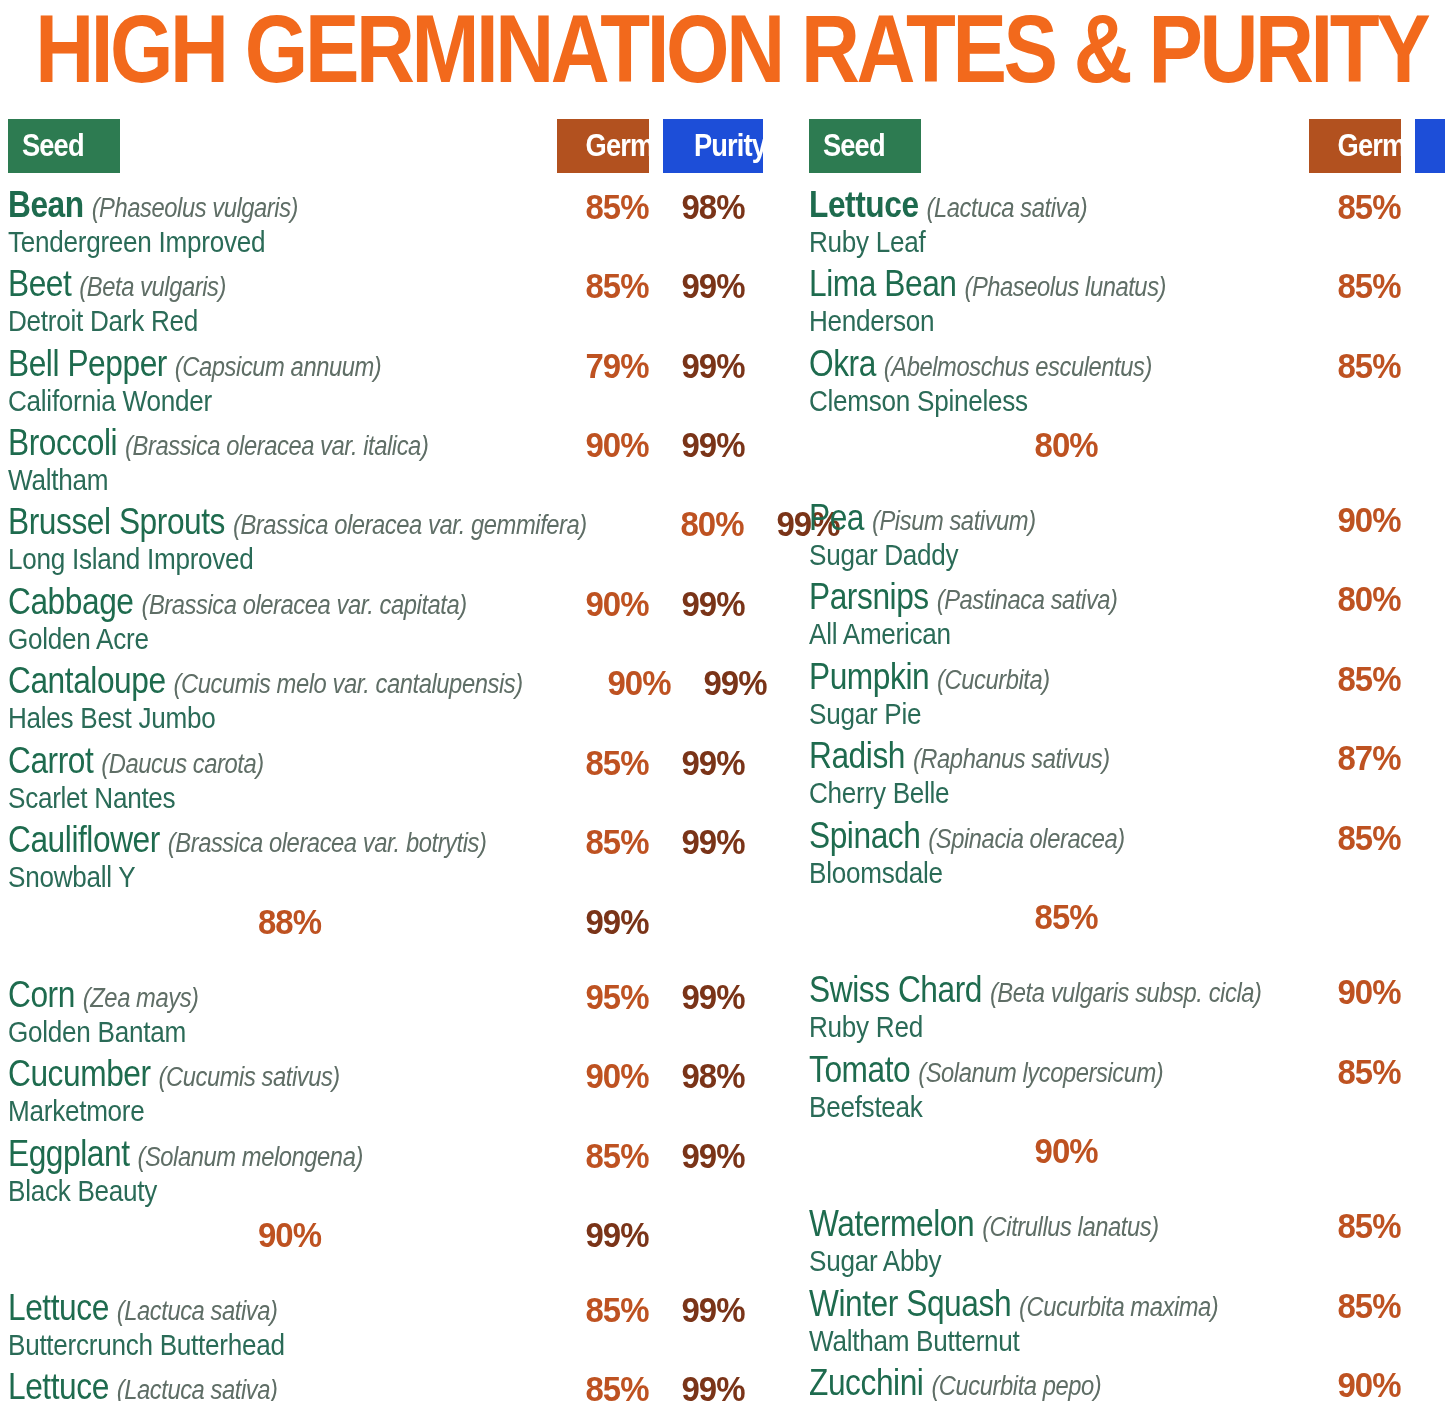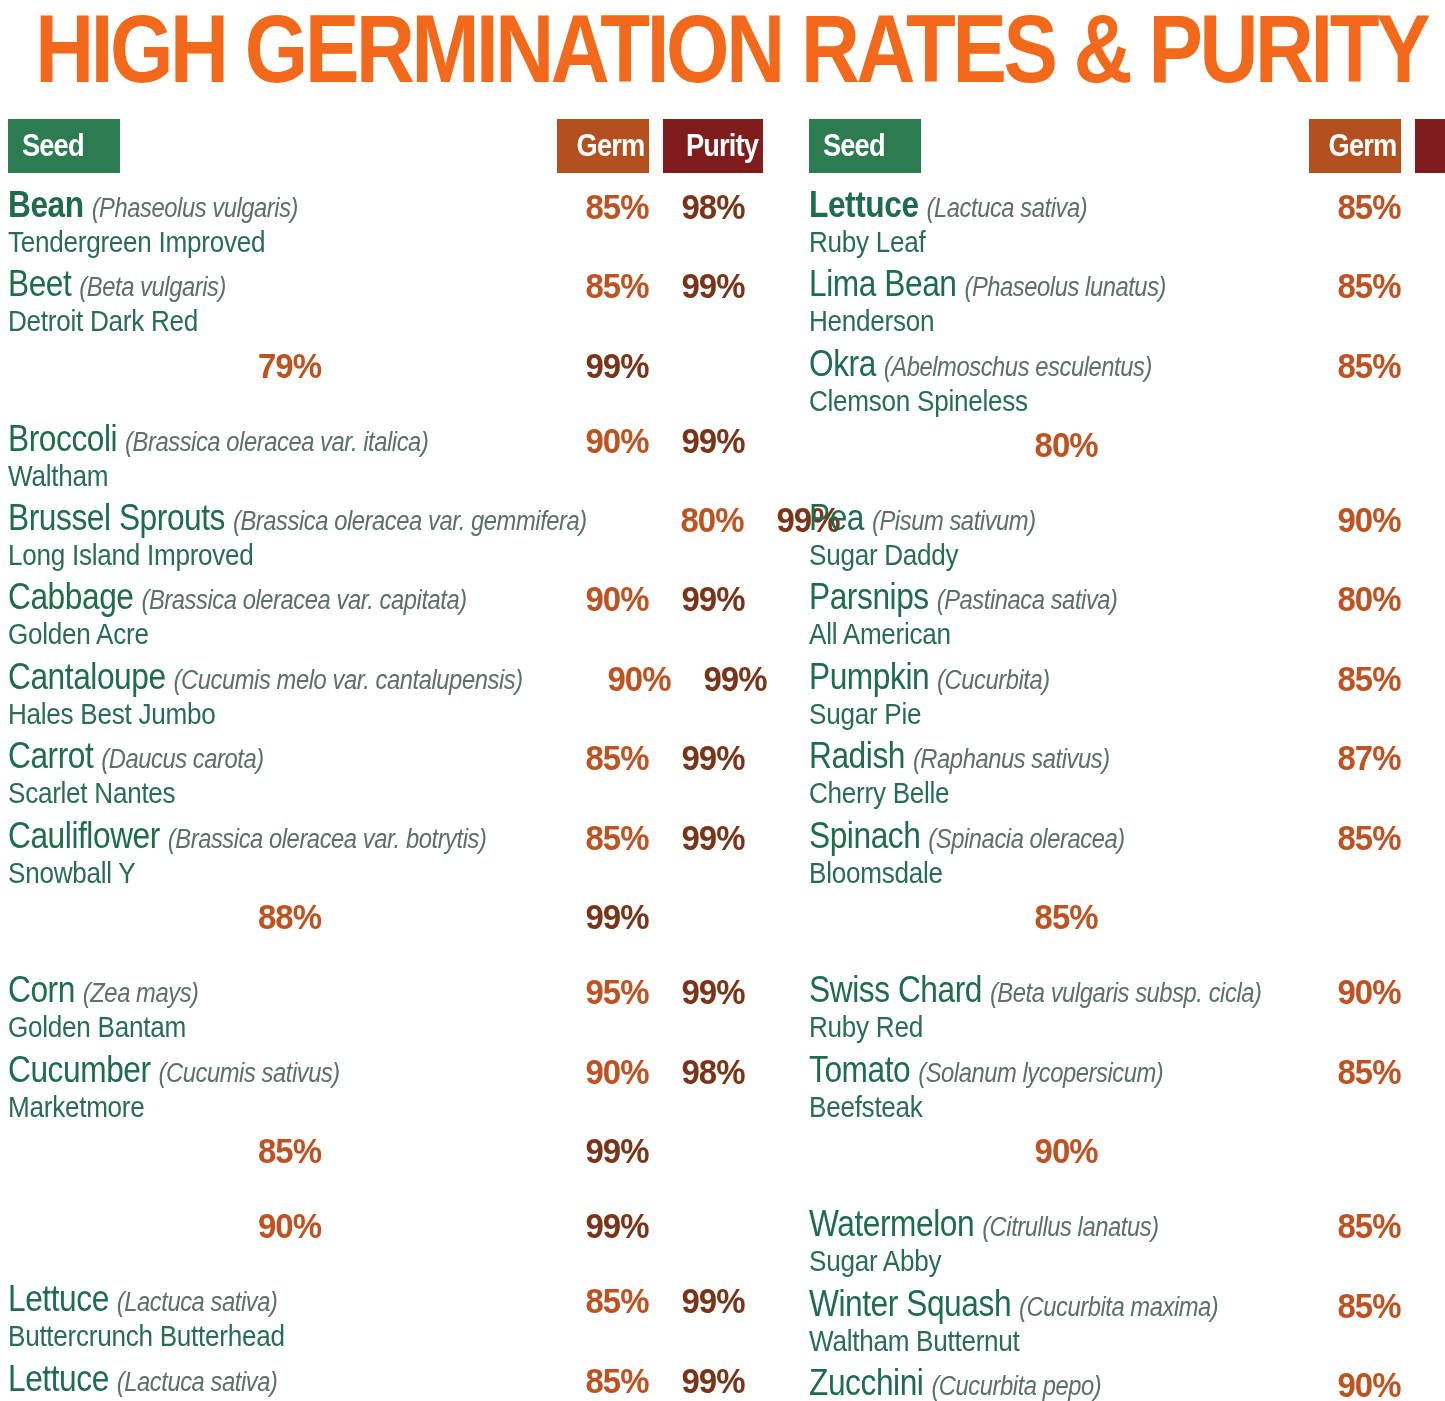--- a/index.html
+++ b/index.html
@@ -34,21 +34,21 @@
   .thead {
     display: grid;
     grid-template-columns: 1fr 92px 100px;
     column-gap: 14px;
     margin-bottom: 14px;
   }
   .badge {
     height: 54px;
     display: flex;
     align-items: center;
-    justify-content: flex-end;
+    justify-content: center;
     color: #ffffff;
     font-weight: bold;
     font-size: 31px;
     letter-spacing: -1px;
     padding-left: 33px;
   }
   .badge > span { transform: scaleX(0.88); transform-origin: 50% 50%; white-space: nowrap; }
   .badge.seed   { justify-self: start; width: 112px; justify-content: flex-start; padding-left: 14px; text-align: right; }
   .badge.seed > span { transform-origin: 0 50%; }
 
@@ -95,21 +95,21 @@
     padding-top: 2px;
     transform: scaleX(0.94);
     transform-origin: 50% 50%;
     letter-spacing: -1px;
   }
 </style>
 <style>
   h1.title { color: #F2691C; }
   .badge.seed { background: #2D7B51; }
   .badge.germ { background: #B2511F; }
-  .badge.purity { background: #7f1d1d; }
+  .badge.purity { background: #1d4ed8; }
   .seed-name { color: #1E6B4E; }
   .sci { color: #5F6E66; }
   .variety { color: #2A6B57; }
   .cell.val.germ { color: #BE5221; }
   .cell.val.purity { color: #7A3418; }
 </style></head>
 <body>
 
 <div class="page">
   <h1 class="title">HIGH GERMINATION RATES &amp; PURITY</h1>
@@ -145,20 +145,27 @@
               <div class="line1">
                 <span class="seed-name">Beet</span>
                 <span class="sci">(Beta vulgaris)</span>
               </div>
               <div class="variety">Detroit Dark Red</div>
             </div>
             <div class="cell val germ">85%</div>
             <div class="cell val purity">99%</div>
           </div>
           <div class="row">
+            <div class="cell name">
+              <div class="line1">
+                <span class="seed-name">Bell Pepper</span>
+                <span class="sci">(Capsicum annuum)</span>
+              </div>
+              <div class="variety">California Wonder</div>
+            </div>
             <div class="cell val germ">79%</div>
             <div class="cell val purity">99%</div>
           </div>
           <div class="row">
             <div class="cell name">
               <div class="line1">
                 <span class="seed-name">Broccoli</span>
                 <span class="sci">(Brassica oleracea var. italica)</span>
               </div>
               <div class="variety">Waltham</div>
@@ -241,20 +248,27 @@
               <div class="line1">
                 <span class="seed-name">Cucumber</span>
                 <span class="sci">(Cucumis sativus)</span>
               </div>
               <div class="variety">Marketmore</div>
             </div>
             <div class="cell val germ">90%</div>
             <div class="cell val purity">98%</div>
           </div>
           <div class="row">
+            <div class="cell name">
+              <div class="line1">
+                <span class="seed-name">Eggplant</span>
+                <span class="sci">(Solanum melongena)</span>
+              </div>
+              <div class="variety">Black Beauty</div>
+            </div>
             <div class="cell val germ">85%</div>
             <div class="cell val purity">99%</div>
           </div>
           <div class="row">
             <div class="cell val germ">90%</div>
             <div class="cell val purity">99%</div>
           </div>
           <div class="row">
             <div class="cell name">
               <div class="line1">

